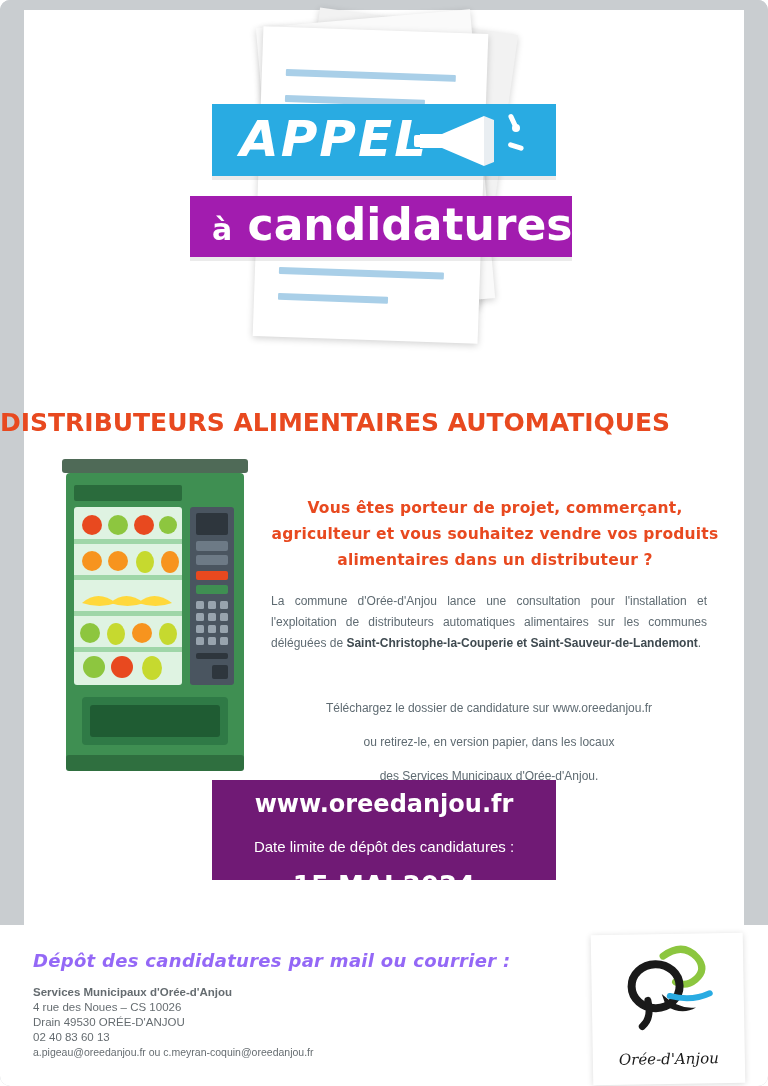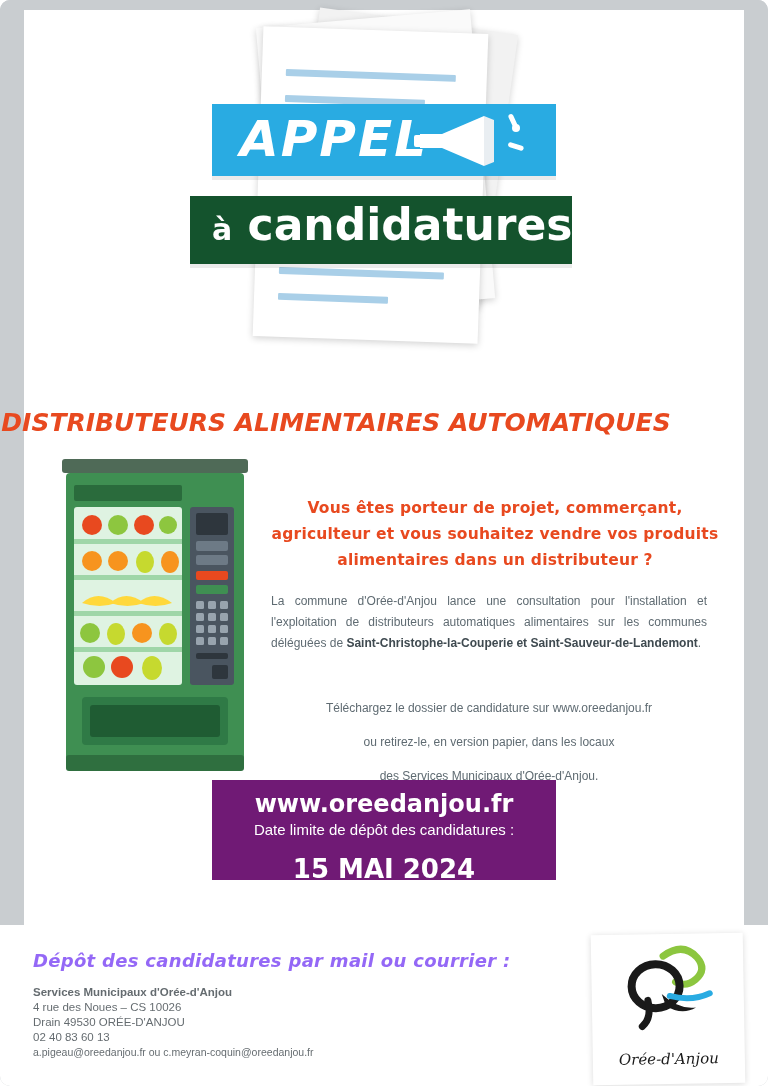--- a/index.html
+++ b/index.html
@@ -93,22 +93,22 @@
     left: 200px;
     top: 4px;
     width: 130px;
     height: 64px;
   }
   .banner-orange {
     position: absolute;
     left: 190px;
     top: 196px;
     width: 382px;
-    height: 68px;
-    background: #14532d;
+    height: 61px;
+    background: #a21caf;
     box-shadow: 0 4px 0 rgba(0,0,0,0.08);
   }
   .banner-orange .cand {
     position: absolute;
     left: 22px;
     top: 3px;
     font-family: "DejaVu Sans", sans-serif;
     font-weight: bold;
     font-size: 44px;
     color: #ffffff;
@@ -118,24 +118,23 @@
     font-size: 30px;
     font-weight: bold;
   }
 
   
   .main-title {
     position: absolute;
     left: 0;
     top: 408px;
     width: 672px;
-    text-align: center;
-    font-family: "DejaVu Sans", sans-serif;
-    font-weight: bold;
-    font-style: italic;
+    text-align: left;
+    font-family: "DejaVu Sans", sans-serif;
+    font-weight: bold;
     font-size: 25px;
     letter-spacing: 0px;
     color: #e8491f;
   }
 
   
   .machine-wrap {
     position: absolute;
     left: 60px;
     top: 455px;
@@ -194,21 +193,21 @@
   }
   .cta .url {
     font-family: "DejaVu Sans", sans-serif;
     font-weight: bold;
     font-size: 24px;
     letter-spacing: 0px;
   }
   .cta .deadline-label {
     font-family: "Liberation Sans", sans-serif;
     font-size: 15px;
-    margin-top: 3px;
+    margin-top: 20px;
   }
   .cta .deadline-date {
     font-family: "DejaVu Sans", sans-serif;
     font-weight: bold;
     font-size: 26px;
     margin-top: 16px;
   }
 
   
   .footer {

